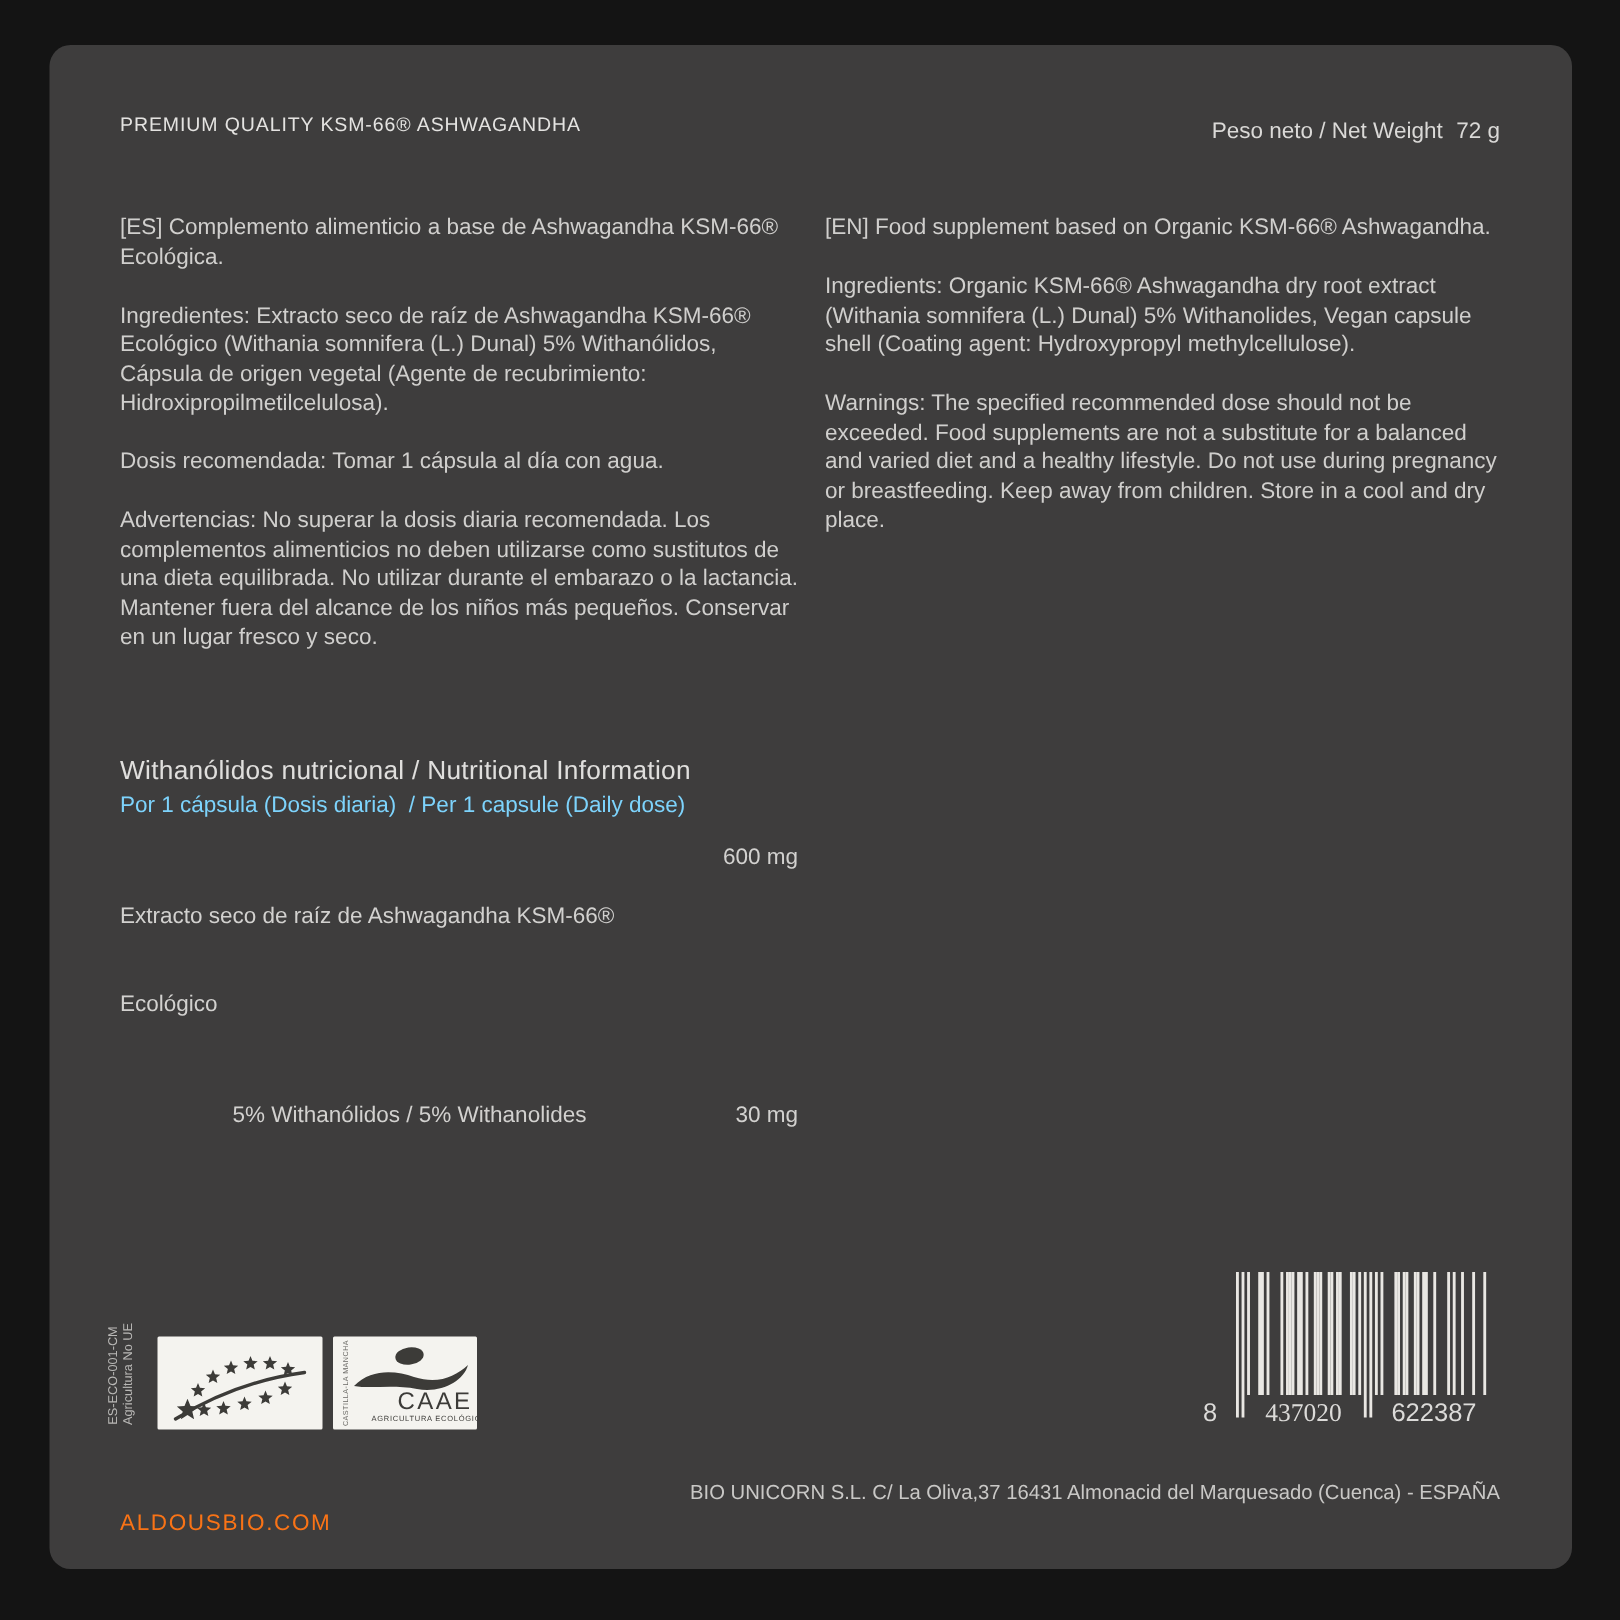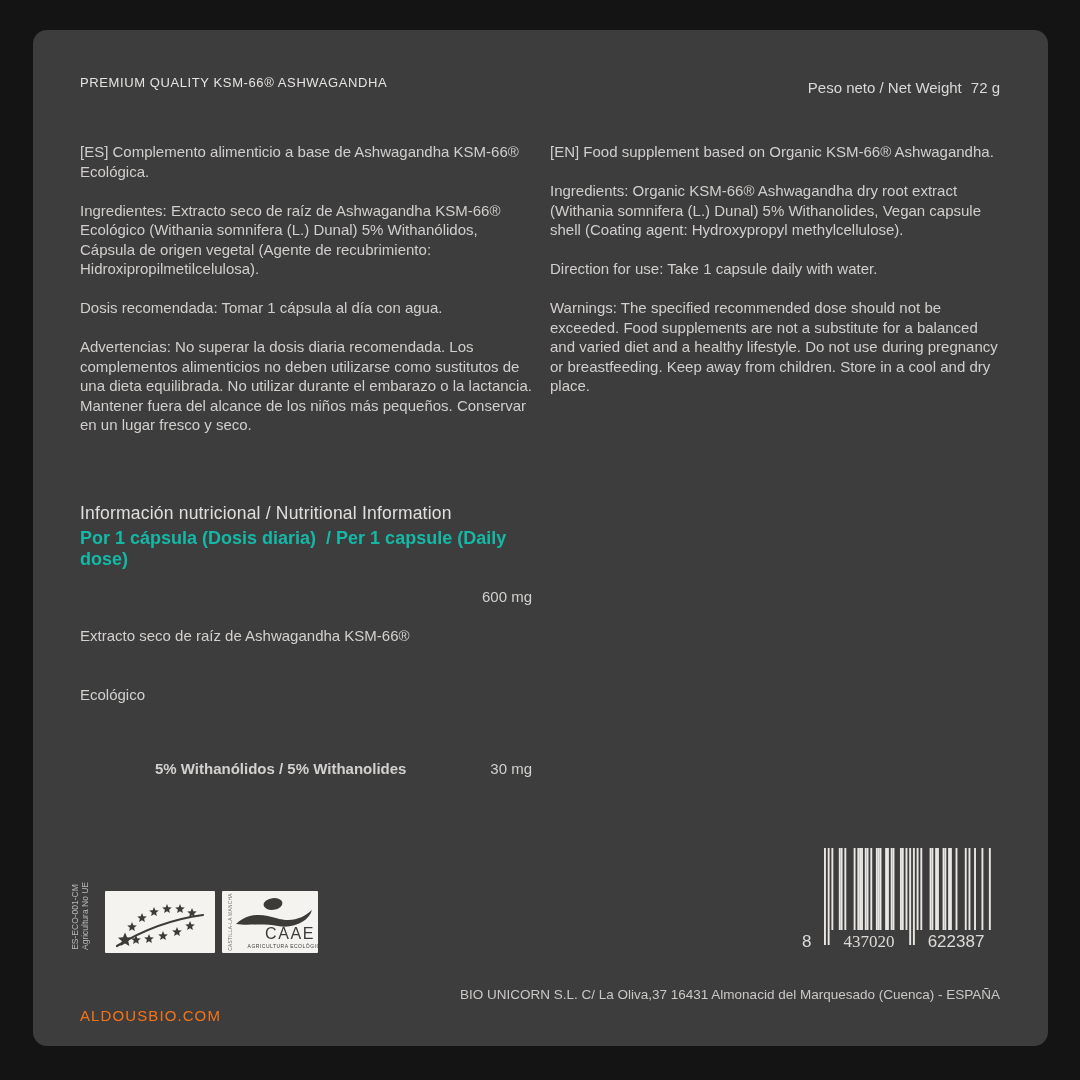--- a/index.html
+++ b/index.html
@@ -21,27 +21,27 @@
   }
   .netweight .nw-val{margin-left:9px;}
   .col{
     position:absolute;top:112px;font-size:15px;line-height:19.5px;color:#d0cfcd;
   }
   .col-es{left:47px;width:452px;}
   .col-en{left:517px;width:456px;}
   .col p{margin:0 0 19.5px 0;}
   .nut{position:absolute;left:47px;top:473px;width:452px;color:#d2d1cf;}
   .nut-h{margin:0;font-size:17.5px;font-weight:400;color:#e0dfdd;letter-spacing:.2px;}
-  .nut-sub{font-size:18px;margin-top:4px;white-space:pre-wrap;color:#14b8a6;font-weight:bold;}
+  .nut-sub{font-size:15px;margin-top:4px;white-space:pre-wrap;color:#7dd3fc;}
   .nut-table{margin-top:17px;font-size:15px;line-height:19.5px;}
   .nut-row{display:flex;align-items:flex-start;}
   .nut-row .name{flex:1;white-space:pre-wrap;}
   .nut-row .value{white-space:nowrap;text-align:right;min-width:62px;}
   .nut-row.r2{margin-top:16px;}
-  .nut-row.r2 .name{padding-left:75px;font-weight:bold;}
+  .nut-row.r2 .name{padding-left:75px;}
   .barcode{position:absolute;left:791px;top:818px;width:176px;height:104px;}
   .barcode svg{position:absolute;left:0;top:0;fill:#e9e7e3;}
   .bc-digits span{position:absolute;top:84px;font-size:17px;color:#dcdbd9;}
   .bc-first{left:-22px;}
   .bc-left{left:6px;width:78px;text-align:center;font-family:Liberation Serif, serif;}
   .bc-right{left:93px;width:78px;text-align:center;}
   .cert-code{
     position:absolute;left:14px;top:877px;width:66px;height:20px;text-align:center;
     font-size:8.5px;line-height:10px;color:#b9b8b6;transform:rotate(-90deg);white-space:nowrap;
   }
@@ -66,26 +66,25 @@
   <div class="col col-es">
     <p>[ES] Complemento alimenticio a base de Ashwagandha KSM-66® Ecológica.</p>
     <p>Ingredientes: Extracto seco de raíz de Ashwagandha KSM-66® Ecológico (Withania somnifera (L.) Dunal) 5% Withanólidos, Cápsula de origen vegetal (Agente de recubrimiento: Hidroxipropilmetilcelulosa).</p>
     <p>Dosis recomendada: Tomar 1 cápsula al día con agua.</p>
     <p>Advertencias: No superar la dosis diaria recomendada. Los complementos alimenticios no deben utilizarse como sustitutos de una dieta equilibrada. No utilizar durante el embarazo o la lactancia. Mantener fuera del alcance de los niños más pequeños. Conservar en un lugar fresco y seco.</p>
   </div>
 
   <div class="col col-en">
     <p>[EN] Food supplement based on Organic KSM-66® Ashwagandha.</p>
     <p>Ingredients: Organic KSM-66® Ashwagandha dry root extract (Withania somnifera (L.) Dunal) 5% Withanolides, Vegan capsule shell (Coating agent: Hydroxypropyl methylcellulose).</p>
-    <p>Direction for use: Take 1 capsule daily with water.</p>
     <p>Warnings: The specified recommended dose should not be exceeded. Food supplements are not a substitute for a balanced and varied diet and a healthy lifestyle. Do not use during pregnancy or breastfeeding. Keep away from children. Store in a cool and dry place.</p>
   </div>
 
   <div class="nut">
-    <h2 class="nut-h">Información nutricional / Nutritional Information</h2>
+    <h2 class="nut-h">Withanólidos nutricional / Nutritional Information</h2>
     <div class="nut-sub">Por 1 cápsula (Dosis diaria)  / Per 1 capsule (Daily dose)</div>
     <div class="nut-table">
       <div class="nut-row">
         <div class="name">
           <div>Extracto seco de raíz de Ashwagandha KSM-66®</div>
           <div>Ecológico</div>
         </div>
         <div class="value">600 mg</div>
       </div>
       <div class="nut-row r2">

